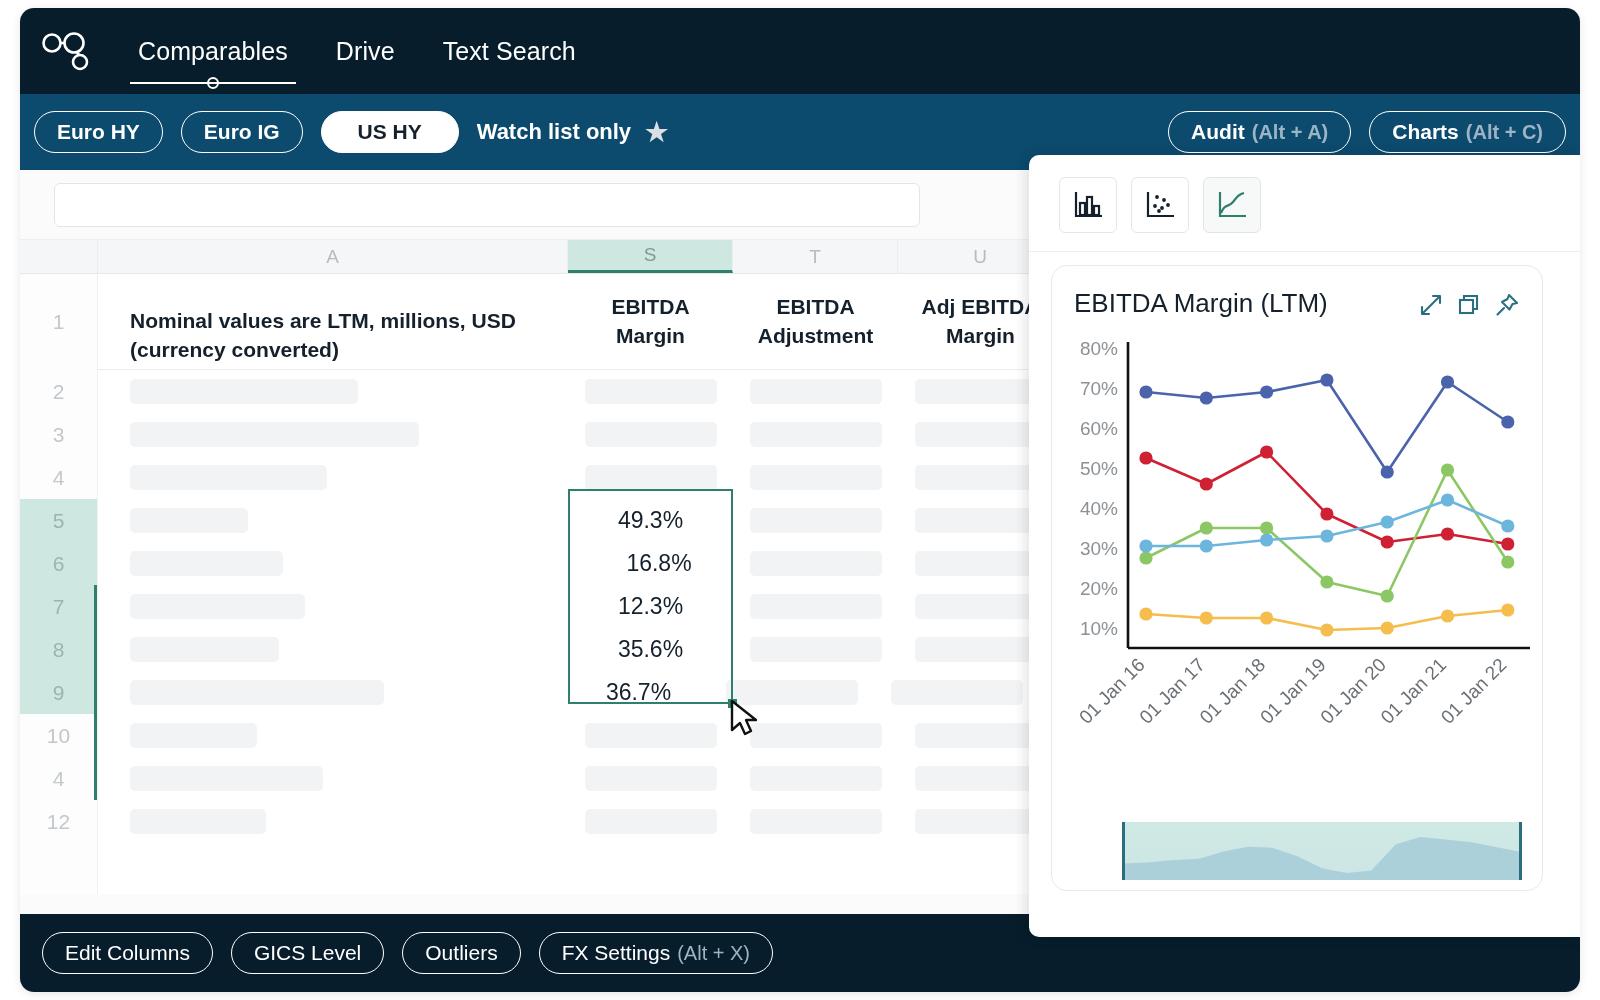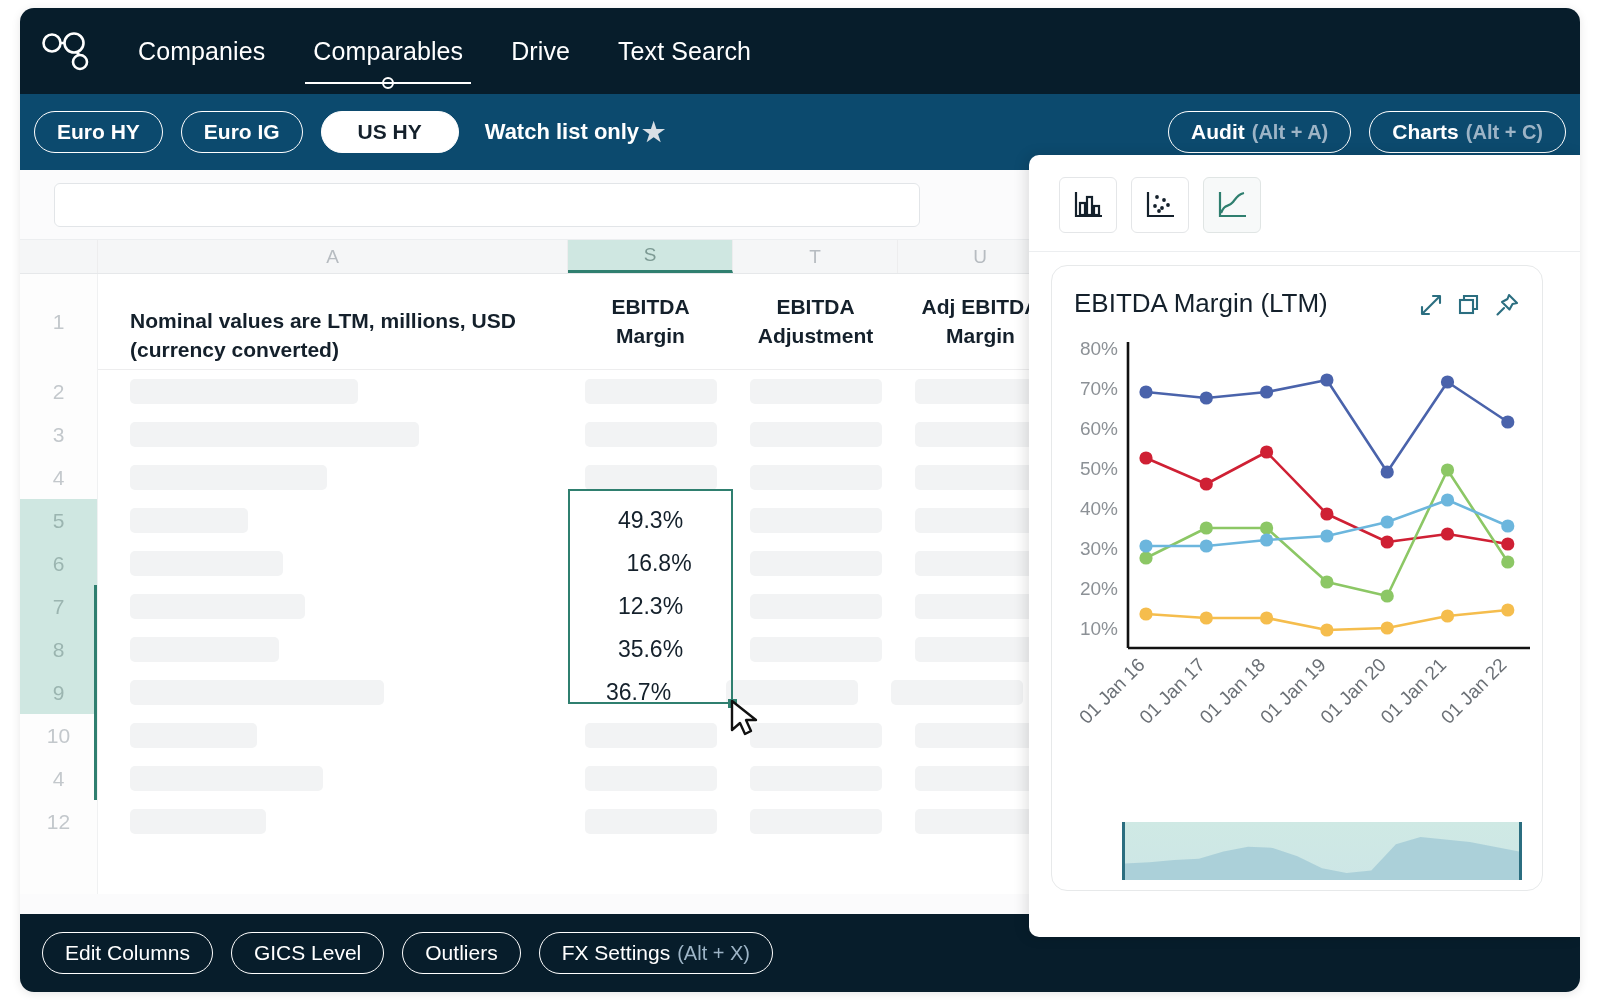--- a/index.html
+++ b/index.html
@@ -79,22 +79,22 @@
     display: flex; align-items: center; justify-content: center;
     cursor: pointer;
     margin-right: 18px;
     white-space: nowrap;
     font-family: "Liberation Sans", sans-serif;
   }
   .pill.solid { background: #ffffff; color: #14202b; border-color: #ffffff; }
   .pill .hint { color: #9db4c6; margin-left: 7px; font-size: 20px; }
   .watch {
     color: #ffffff; font-size: 22px;
-    display: flex; align-items: center; gap: 3px;
-    margin-left: 8px; cursor: pointer; white-space: nowrap;
+    display: flex; align-items: center; gap: 14px;
+    cursor: pointer; white-space: nowrap;
   }
   .star { color: #d8dfe5; font-size: 26px; line-height: 1; }
   .spacer { flex: 1 1 auto; }
   
   .searchrow {
     height: 70px;
     background: #fbfbfc;
     display: flex; align-items: center;
     padding: 0 16px;
     border-bottom: 1px solid #eceef0;
@@ -257,23 +257,20 @@
       <div class="logo">
         <svg viewBox="0 0 56 44" width="56" height="44">
           <circle cx="12" cy="14" r="8.5" fill="none" stroke="#ffffff" stroke-width="2.6"></circle>
           <circle cx="34" cy="14" r="9.5" fill="none" stroke="#ffffff" stroke-width="2.6"></circle>
           <circle cx="40" cy="33" r="7" fill="none" stroke="#ffffff" stroke-width="2.6"></circle>
           <line x1="21" y1="14" x2="24" y2="14" stroke="#ffffff" stroke-width="2.6"></line>
           <line x1="37" y1="23" x2="39" y2="26" stroke="#ffffff" stroke-width="2.6"></line>
         </svg>
       </div>
       <div class="nav-items">
-        <div class="nav-item">
-          <span>Companies</span>
-        </div>
         <div class="nav-item active">
           <span>Comparables</span>
           <span class="nav-dot"></span>
         </div>
         <div class="nav-item">
           <span>Drive</span>
         </div>
         <div class="nav-item">
           <span>Text Search</span>
         </div>

